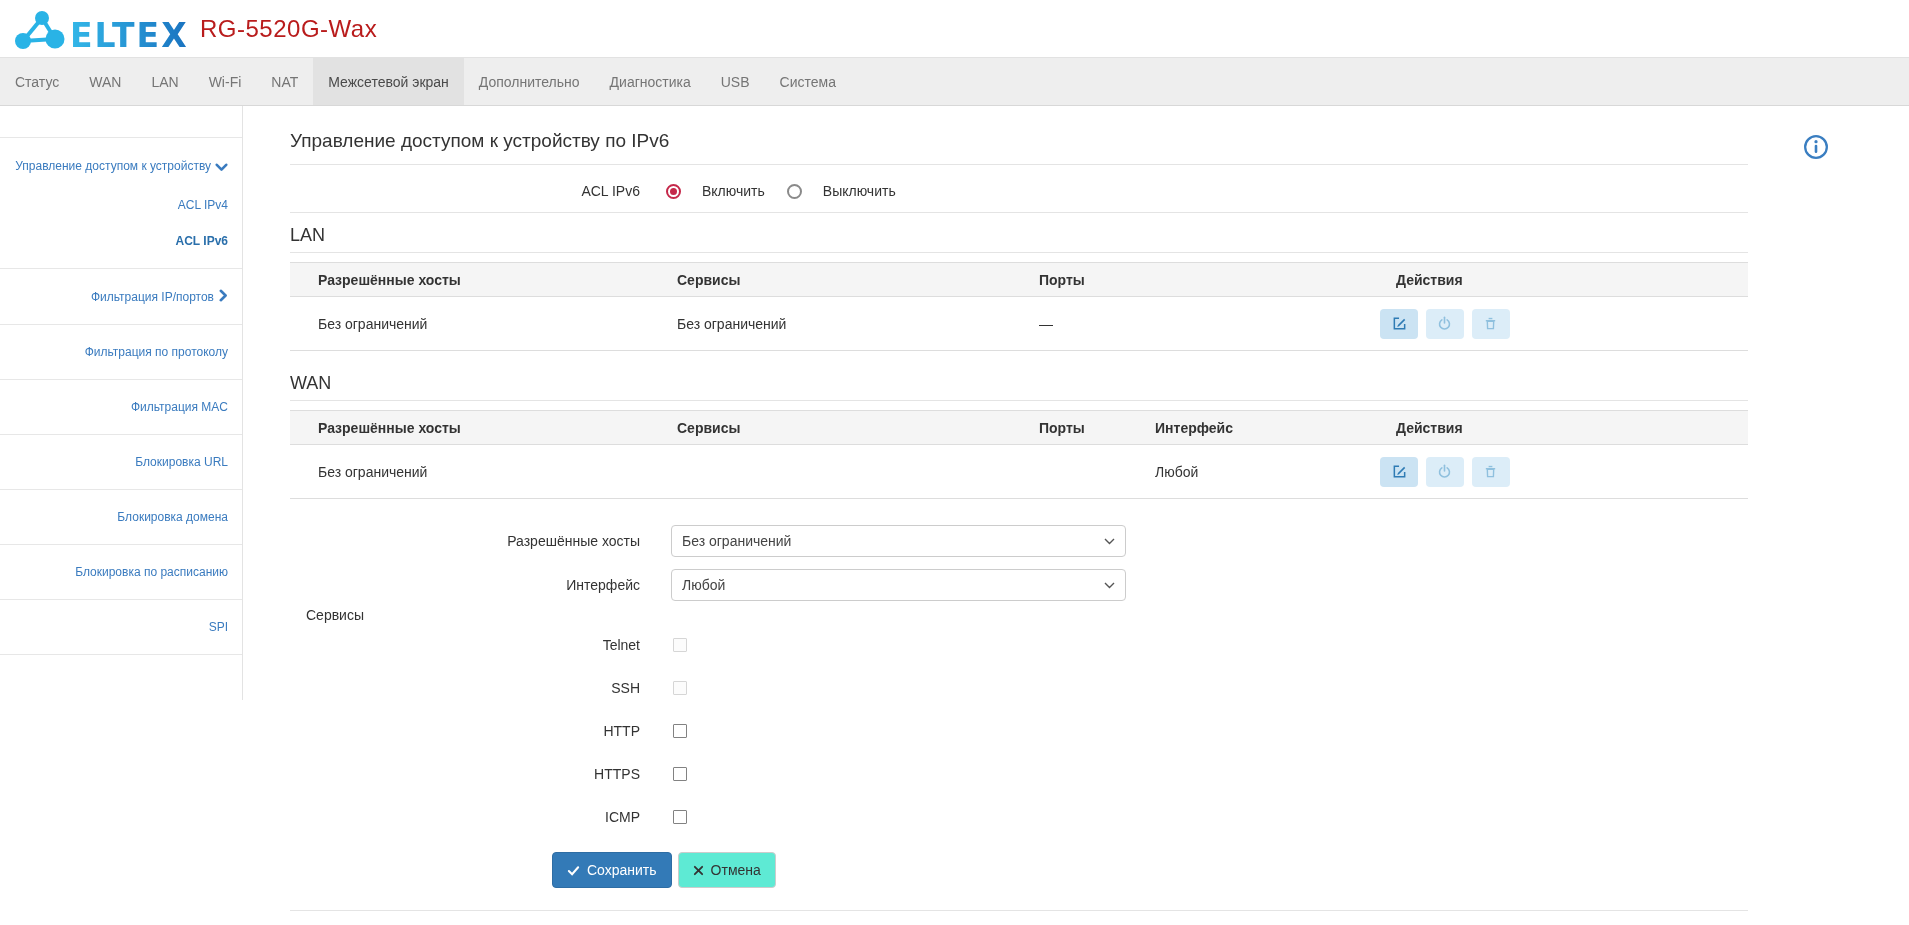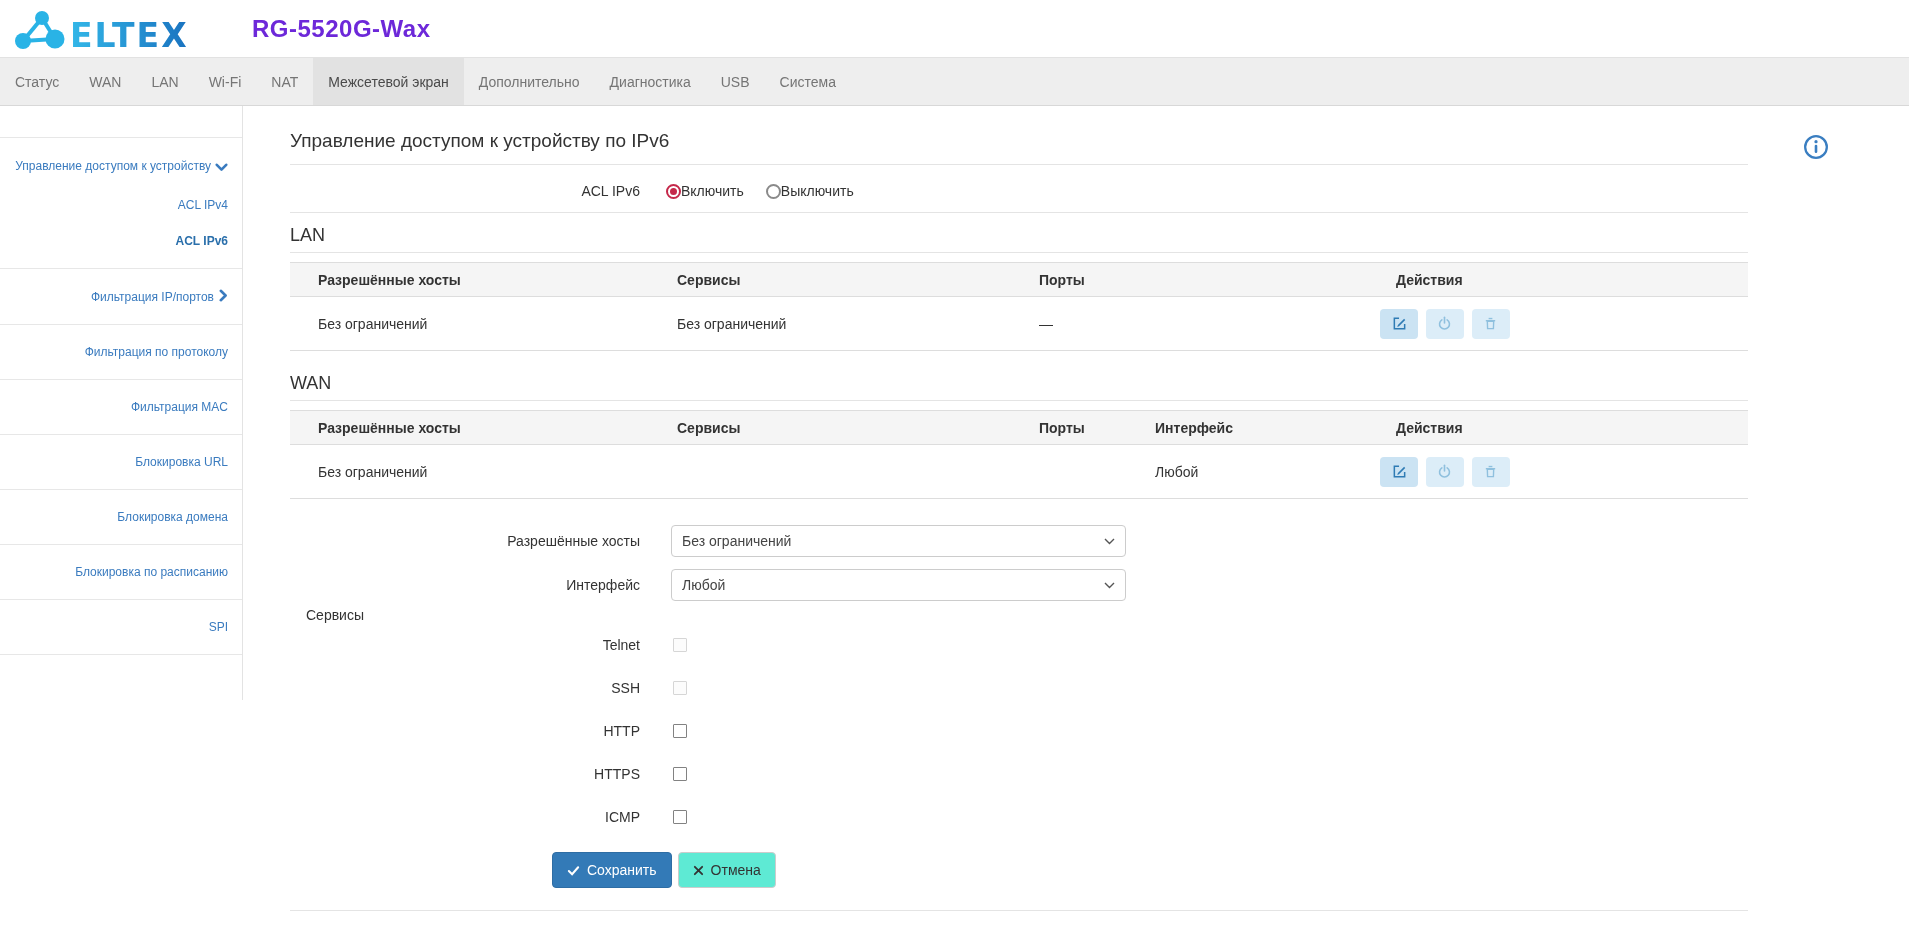--- a/index.html
+++ b/index.html
@@ -4,21 +4,21 @@
 <style>
   * { box-sizing: border-box; margin: 0; padding: 0; }
   html,body { width:1909px; height:925px; overflow:hidden; background:#fff;
               font-family:"Liberation Sans", sans-serif; color:#333; }
 
   .page { width:1909px; height:925px; position:relative; }
 
   
   .topbar { height:57px; display:flex; align-items:center; background:#fff; }
   .logo { margin-left:10px; width:190px; height:46px; }
-  .device-title { margin-left:52px; font-size:24px; font-weight:bold; color:#6d28d9; letter-spacing:0.5px; }
+  .device-title { font-size:24px; font-weight:normal; color:#b91c1c; letter-spacing:0.5px; }
 
   
   .navbar { height:49px; background:#eeeeee; border-top:1px solid #e2e2e2; border-bottom:1px solid #d8d8d8;
             display:flex; align-items:center; justify-content:space-between; }
   .nav-tabs { display:flex; height:100%; margin-left:0; }
   .nav-tab { display:flex; align-items:center; padding:0 15px; font-size:14px; color:#757575; cursor:pointer; white-space:nowrap; }
   .nav-tab.active { background:#e2e2e2; color:#4a4a4a; }
   .nav-right { margin-right:8px; }
   .nav-group { display:flex; align-items:stretch; background:#fff; border:1px solid #ccc; border-radius:4px; height:34px; overflow:hidden; }
   .nav-cell { display:flex; align-items:center; justify-content:center; padding:0 13px; font-size:14px; color:#333;
@@ -45,21 +45,21 @@
   .page-title { font-size:19px; font-weight:normal; color:#333; line-height:26px; }
   .rule { border:0; border-top:1px solid #e4e4e4; margin:0; }
   .rule.t10 { margin-top:10px; } .rule.t6 { margin-top:6px; } .rule.t5 { margin-top:5px; } .rule.t22 { margin-top:22px; }
 
   .info-btn { position:absolute; left:1560px; top:28px; width:26px; height:26px; cursor:pointer; background:none; border:none; }
 
   .form-row { display:flex; align-items:center; }
   .form-label { width:350px; text-align:right; font-size:14px; color:#333; flex:none; }
   .acl-row { margin-top:11px; height:30px; }
   .radios { display:flex; align-items:center; margin-left:26px; gap:22px; }
-  .radio-opt { display:flex; align-items:center; gap:0; font-size:14px; cursor:pointer; }
+  .radio-opt { display:flex; align-items:center; gap:21px; font-size:14px; cursor:pointer; }
   .radio { width:15px; height:15px; border-radius:50%; border:2px solid #8a8a8a; position:relative; background:#fff; flex:none; }
   .radio.checked { border-color:#c5284a; }
   .radio.checked::after { content:""; position:absolute; left:50%; top:50%; width:7px; height:7px; margin:-3.5px 0 0 -3.5px;
                           border-radius:50%; background:#c5284a; }
 
   .sec-title { font-size:18px; font-weight:normal; color:#333; margin-top:10px; line-height:24px; }
   .sec-title.wan { margin-top:20px; }
 
   table { border-collapse:collapse; table-layout:fixed; width:1458px; margin-top:9px; font-size:14px; }
   thead td { background:#f5f5f5; border-top:1px solid #ddd; border-bottom:1px solid #ddd; font-weight:bold;

